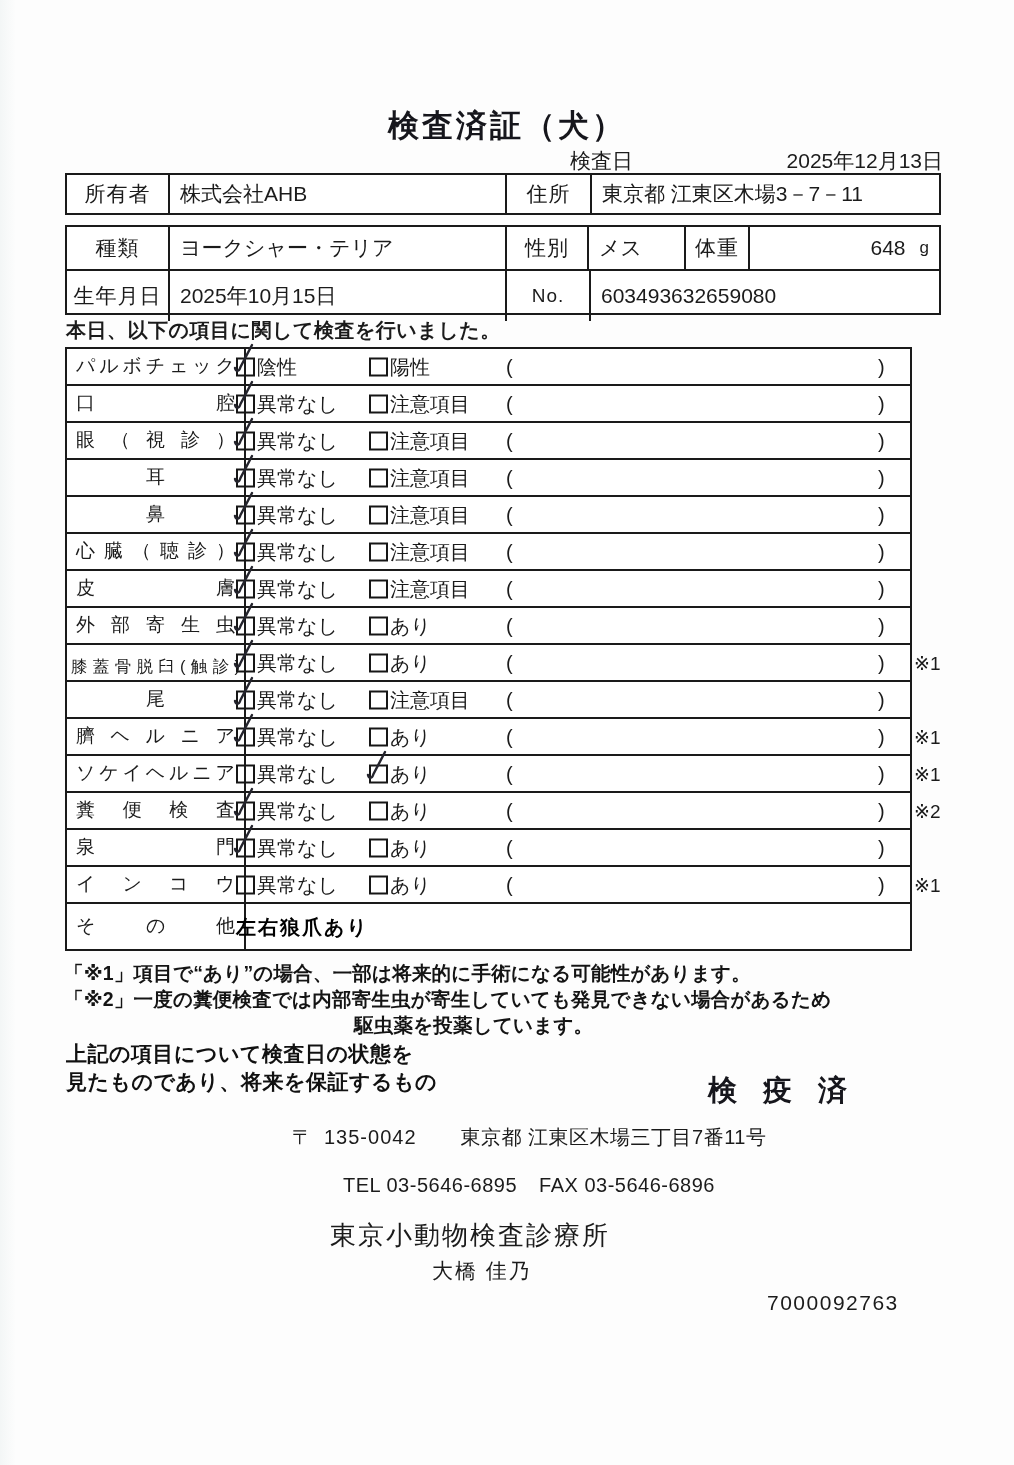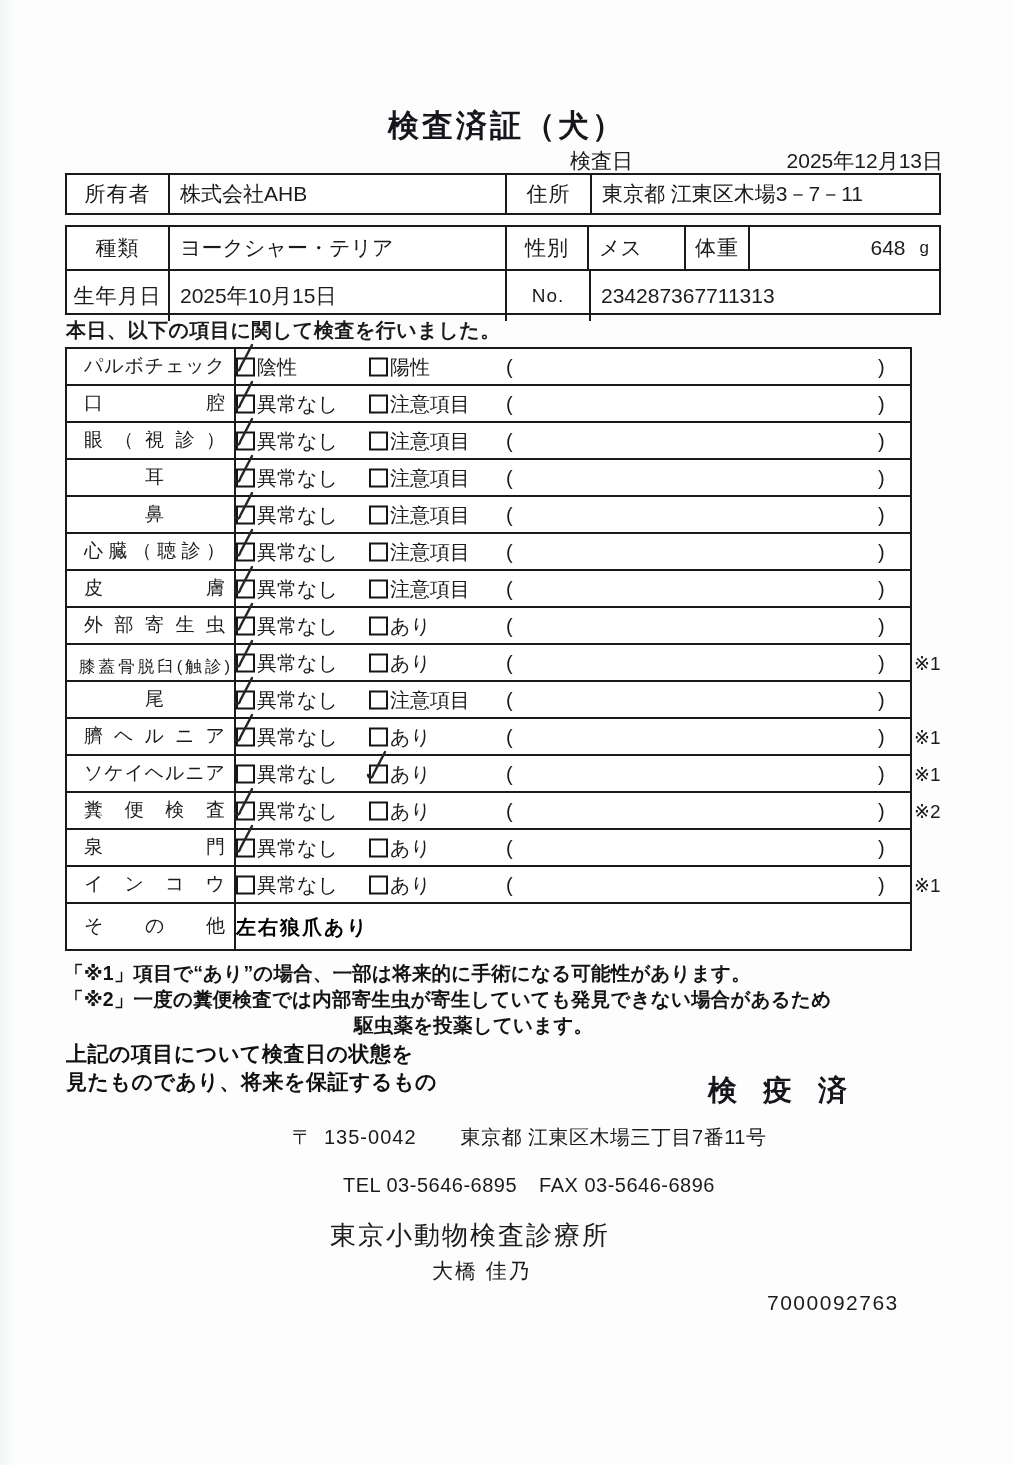--- a/index.html
+++ b/index.html
@@ -32,21 +32,21 @@
   
   .intro{position:absolute; top:317px; left:66px; font-size:20px; font-weight:600; letter-spacing:.5px;}
   
   .chk-box{position:absolute; top:347px; left:65px; width:843px;
     border:2px solid #1a1a1a; background:#fff; overflow:visible;}
   .row{position:relative; height:35px; border-top:2px solid #1a1a1a;}
   .row:first-child{border-top:none;}
   .row.last{height:45px;}
   .row.fr1{box-shadow:0 2px 0 rgba(214,156,48,.40);padding-left:20px;}
   .row.fr2{box-shadow:0 2px 0 rgba(86,122,204,.35);}
-  .lbl{position:absolute; left:8px; top:0; bottom:0; width:161px;
+  .lbl{position:absolute; left:0; top:0; bottom:0; width:179px;
     border-right:2px solid #1a1a1a; padding:0 9px; box-sizing:border-box;
     font-size:19px; line-height:34px; white-space:nowrap; overflow:hidden;}
   .lbl.j{text-align:justify; text-align-last:justify;}
   .lbl.c{text-align:center;}
   .r8 .lbl{font-size:16.5px; padding:4px 4px;}
   .row.last .lbl{line-height:44px;}
   .val{position:absolute; left:163px; right:0; top:0; bottom:0;}
   .val span{position:absolute; top:50%; transform:translateY(-50%); font-size:20px; white-space:nowrap;}
   .cb{width:15px; height:15px; border:2px solid #161616; background:transparent; padding:0;}
   .cb1{left:6px;} .o1{left:27px;} .cb2{left:139px;} .o2{left:160px;}
@@ -104,21 +104,21 @@
       <div class="cell lab b">体重</div>
       <div class="cell wval b">
         <span>648</span>
         <span class="unit">g</span>
       </div>
     </div>
     <div class="pet-r2">
       <div class="cell lab">生年月日</div>
       <div class="cell valc b">2025年10月15日</div>
       <div class="cell lab num b">No.</div>
-      <div class="cell valc b">234287367711313</div>
+      <div class="cell valc b">603493632659080</div>
     </div>
   </div>
 
   <div class="intro">本日、以下の項目に関して検査を行いました。</div>
 
   <div class="chk-box">
 
     <div class="row r0">
       <div class="lbl j">パルボチェック</div>
       <div class="val">

